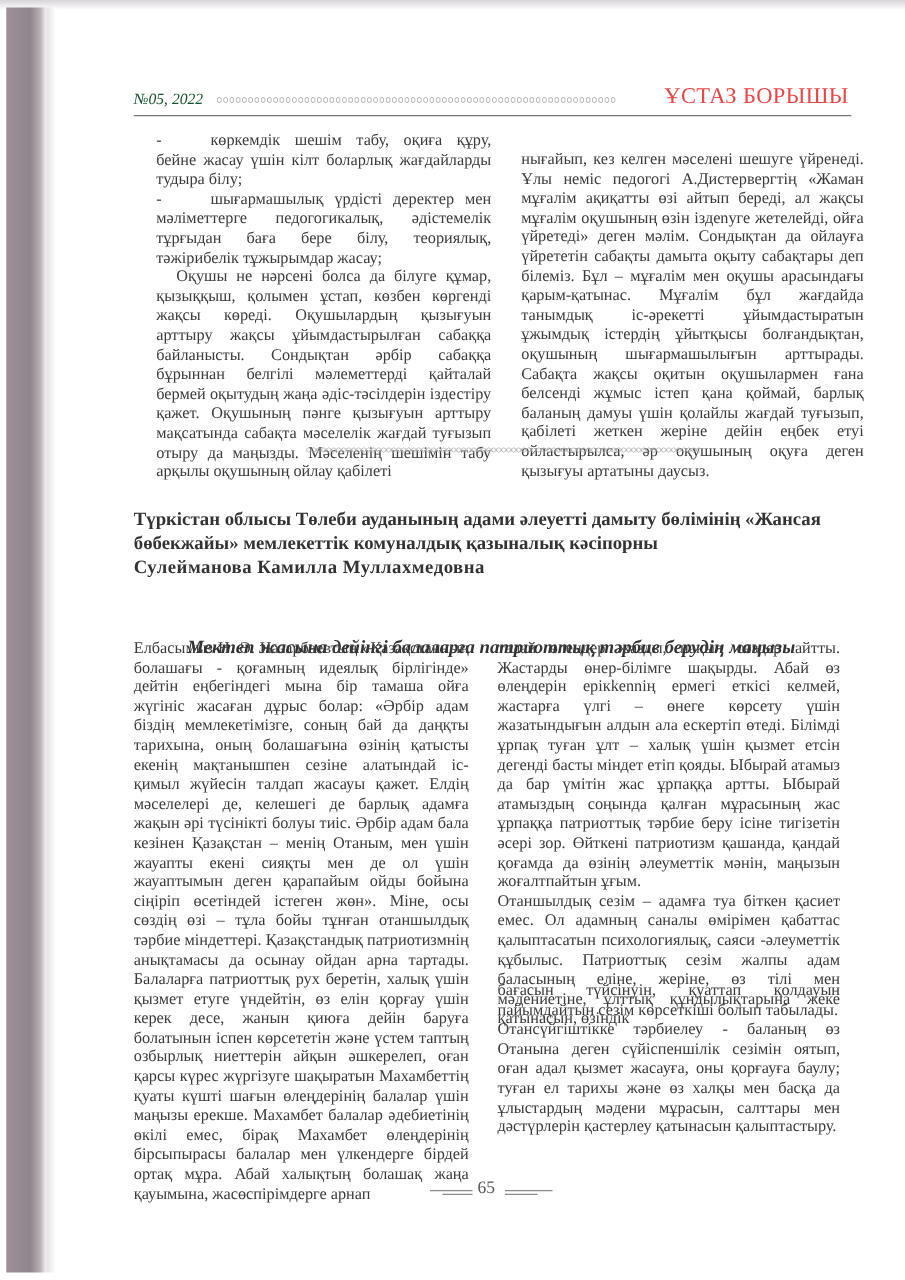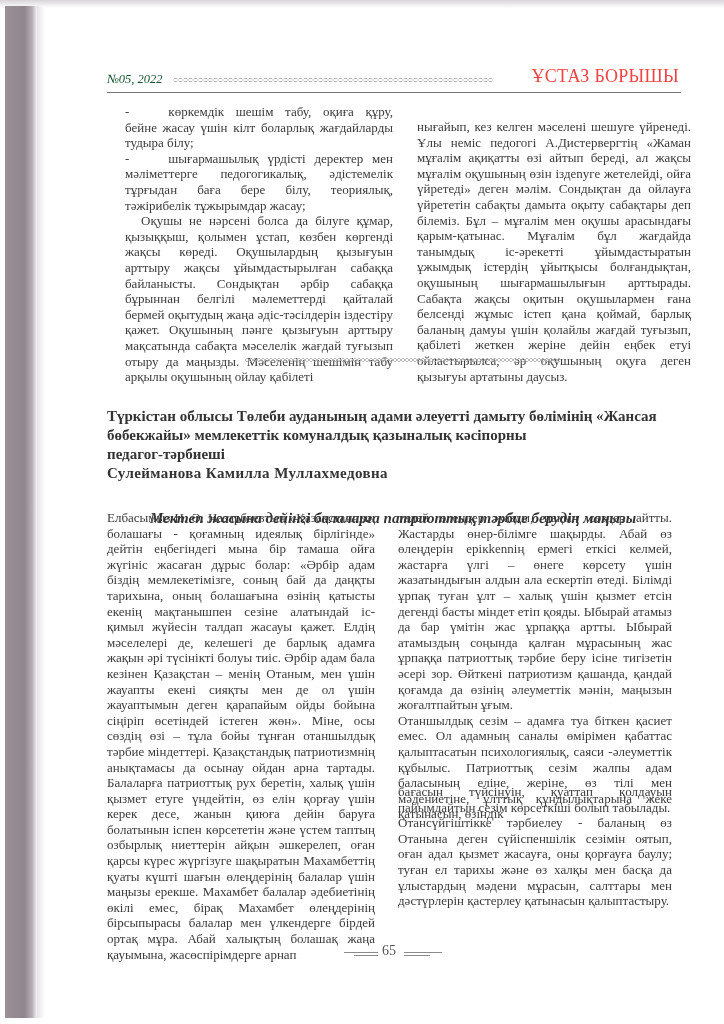--- a/index.html
+++ b/index.html
@@ -100,21 +100,20 @@
 </div>
 
 <div class="col top-right">
   <p>нығайып, кез келген мәселені шешуге үйренеді. Ұлы неміс педогогі А.Дистервергтің «Жаман мұғалім ақиқатты өзі айтып береді, ал жақсы мұғалім оқушының өзін іздenуге жетелейді, ойға үйретеді» деген мәлім. Сондықтан да ойлауға үйрететін сабақты дамыта оқыту сабақтары деп білеміз. Бұл – мұғалім мен оқушы арасындағы қарым-қатынас. Мұғалім бұл жағдайда танымдық іс-әрекетті ұйымдастыратын ұжымдық істердің ұйытқысы болғандықтан, оқушының шығармашылығын арттырады. Сабақта жақсы оқитын оқушылармен ғана белсенді жұмыс істеп қана қоймай, барлық баланың дамуы үшін қолайлы жағдай туғызып, қабілеті жеткен жеріне дейін еңбек етуі ойластырылса, әр оқушының оқуға деген қызығуы артатыны даусыз.</p>
 </div>
 
 <div class="mid-divider"></div>
 
 <div class="article-head">
   <div class="org">Түркістан облысы Төлеби ауданының адами әлеуетті дамыту бөлімінің «Жансая бөбекжайы» мемлекеттік комуналдық қазыналық кәсіпорны</div>
-  <div class="org">педагог-тәрбиеші</div>
   <div class="author">Сулейманова Камилла Муллахмедовна</div>
 </div>
 
 <div class="subtitle">Мектеп жасына дейінгі балаларға патриоттық тәрбие берудің маңызы</div>
 
 <div class="col bot-left">
   <p>Елбасымыз Н. Ә. Назарбаевтың «Қазақстанның болашағы - қоғамның идеялық бірлігінде» дейтін еңбегіндегі мына бір тамаша ойға жүгініс жасаған дұрыс болар: «Әрбір адам біздің мемлекетімізге, соның бай да даңқты тарихына, оның болашағына өзінің қатысты екенің мақтанышпен сезіне алатындай іс- қимыл жүйесін талдап жасауы қажет. Елдің мәселелері де, келешегі де барлық адамға жақын әрі түсінікті болуы тиіс. Әрбір адам бала кезінен Қазақстан – менің Отаным, мен үшін жауапты екені сияқты мен де ол үшін жауаптымын деген қарапайым ойды бойына сіңіріп өсетіндей істеген жөн». Міне, осы сөздің өзі – тұла бойы тұнған отаншылдық тәрбие міндеттері. Қазақстандық патриотизмнің анықтамасы да осынау ойдан арна тартады. Балаларға патриоттық рух беретін, халық үшін қызмет етуге үндейтін, өз елін қорғау үшін керек десе, жанын қиюға дейін баруға болатынын іспен көрсететін және үстем таптың озбырлық ниеттерін айқын әшкерелеп, оған қарсы күрес жүргізуге шақыратын Махамбеттің қуаты күшті шағын өлеңдерінің балалар үшін маңызы ерекше. Махамбет балалар әдебиетінің өкілі емес, бірақ Махамбет өлеңдерінің бірсыпырасы балалар мен үлкендерге бірдей ортақ мұра. Абай халықтың болашақ жаңа қауымына, жасөспірімдерге арнап</p>
 </div>
 
 <div class="col bot-right">

